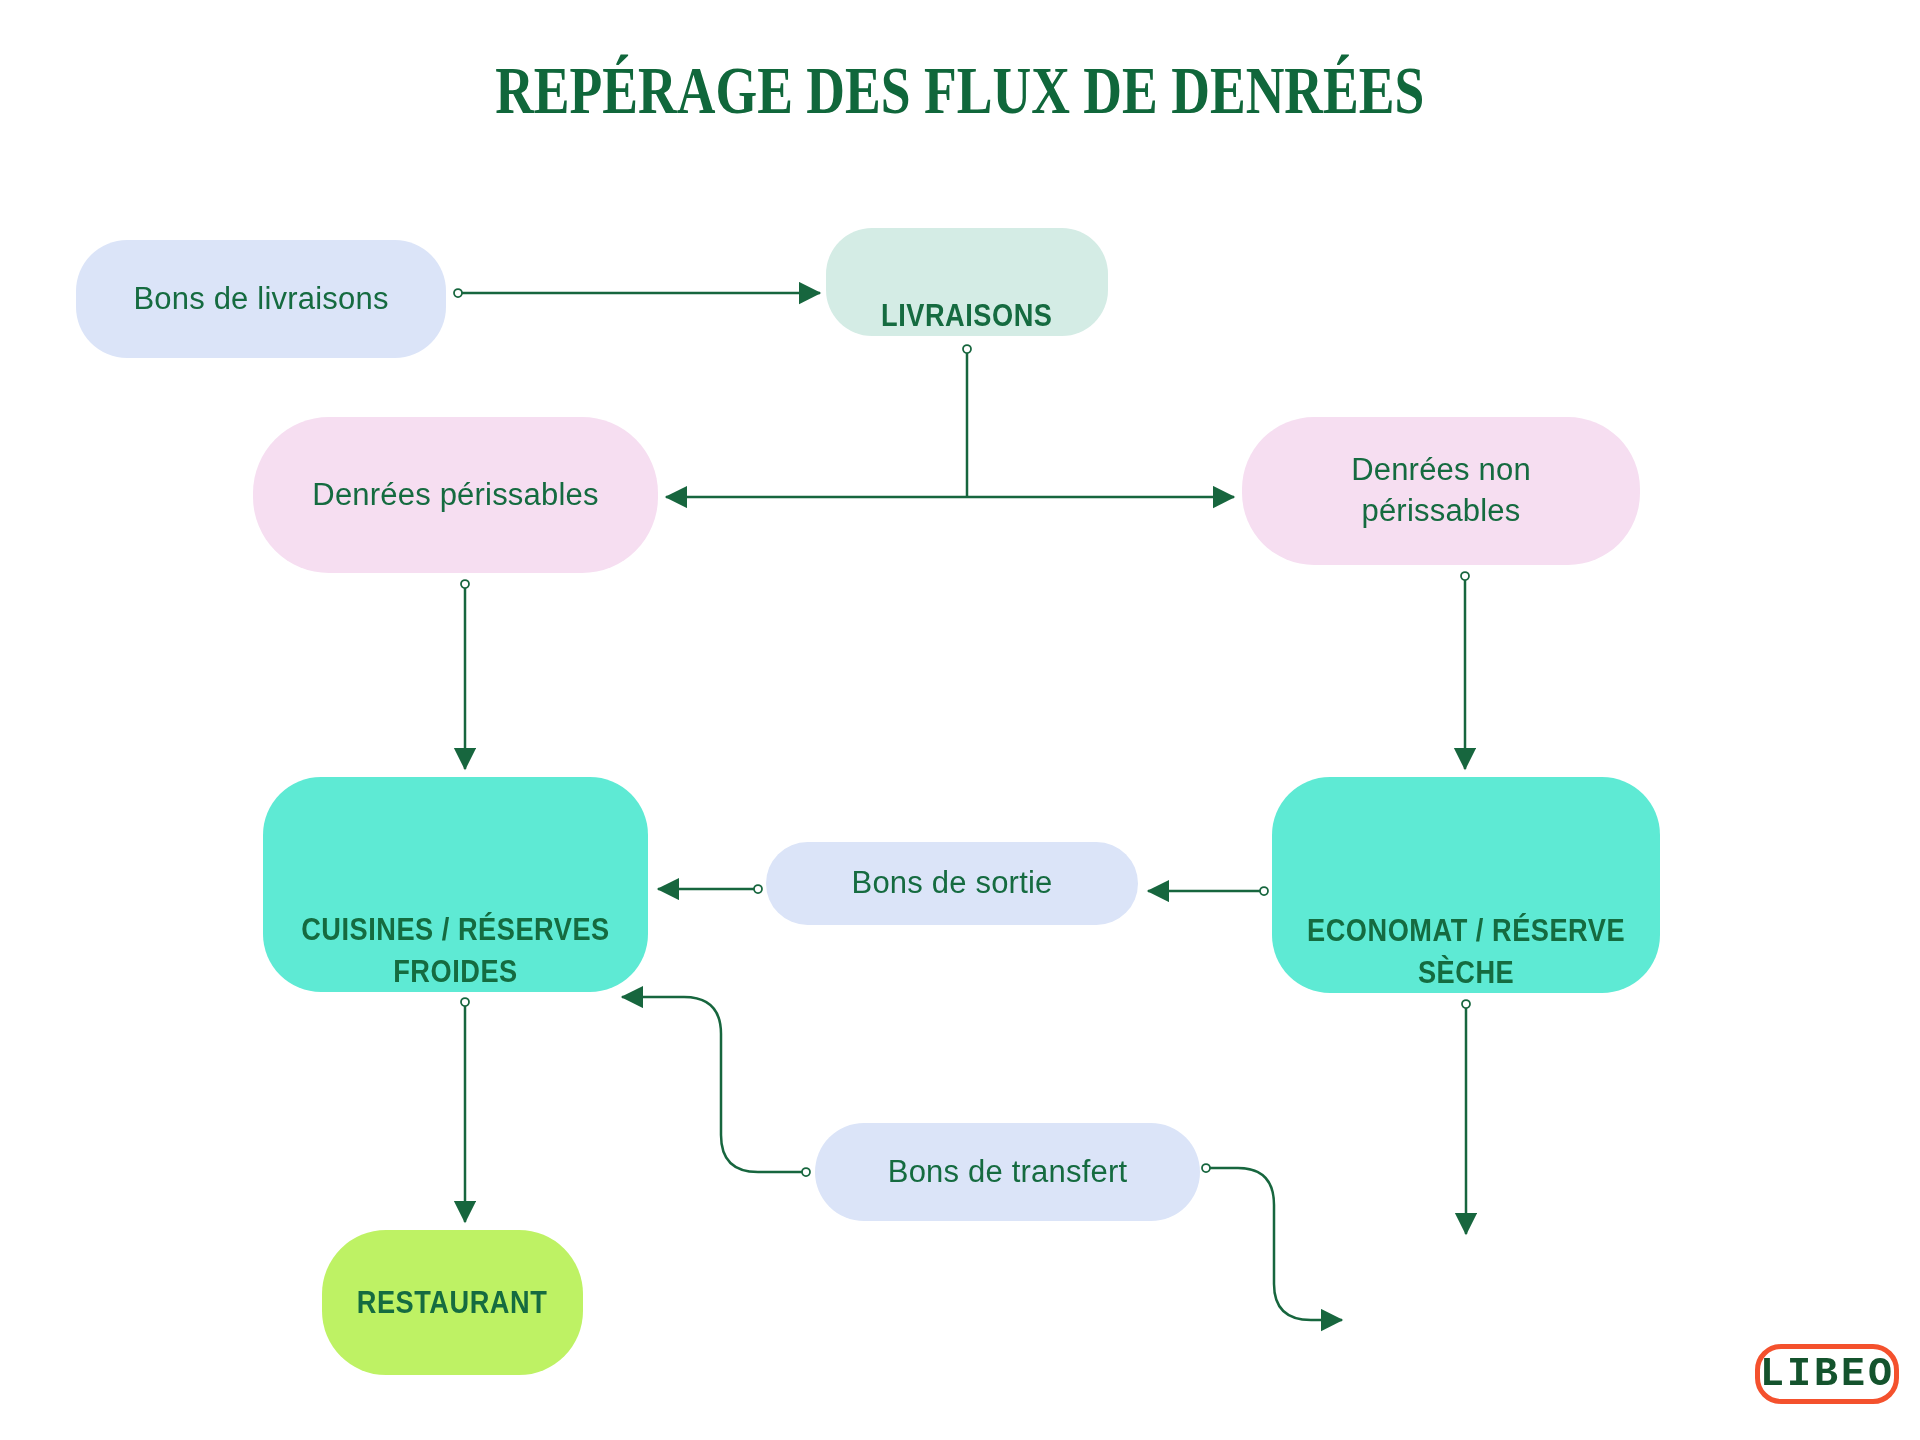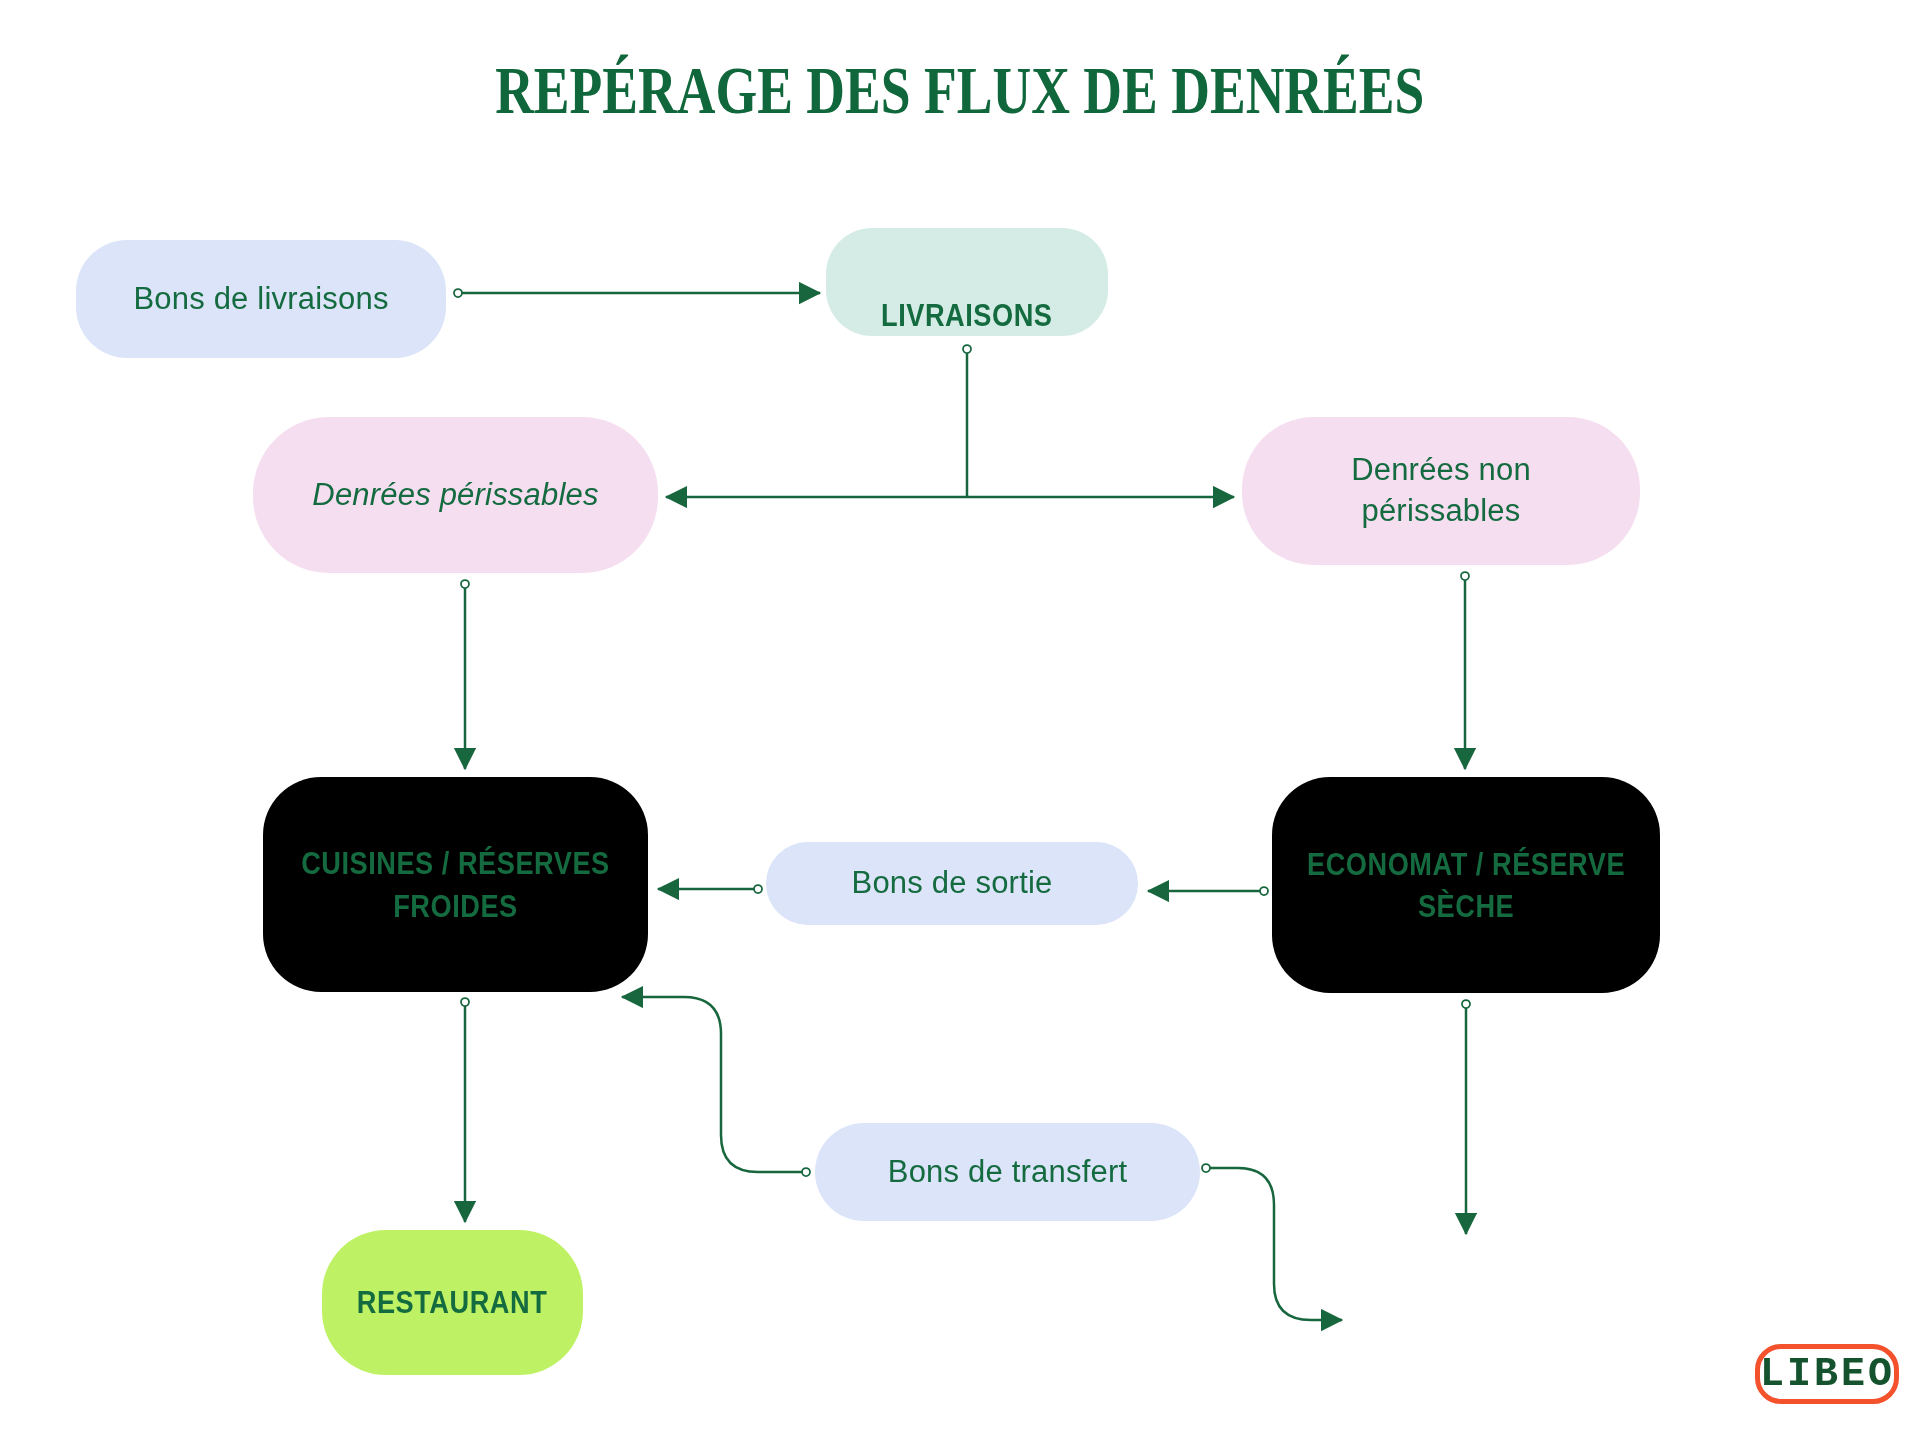--- a/index.html
+++ b/index.html
@@ -21,21 +21,21 @@
     display:flex;align-items:center;justify-content:center;
     text-align:center;color:#156B40;
   }
   .node .lbl{white-space:pre-line;}
   .sans{font-size:31px;font-weight:400;line-height:1.32;letter-spacing:0.2px;}
   .caps{font-size:32px;font-weight:700;line-height:1.32;letter-spacing:0.6px;
         display:inline-block;transform:scaleX(0.85);transform-origin:50% 50%;}
   .lavender{background:#DBE4F8;}
   .mint{background:#D4ECE5;}
   .pink{background:#F6DEF1;}
-  .green{background:#000000;}
+  .green{background:#5eead4;align-items:flex-end;}
   .peach{background:#bef264;}
 
   .logo{
     position:absolute;left:1755px;top:1344px;width:144px;height:60px;
     border:5px solid #F4512D;border-radius:26px;box-sizing:border-box;
     display:flex;align-items:center;justify-content:flex-start;
     color:#14532d;font-family:"Liberation Mono","DejaVu Sans Mono",monospace;
     font-weight:700;font-size:40px;letter-spacing:3px;
   }
 </style>
@@ -80,21 +80,21 @@
   </svg>
 
   <div class="node lavender" style="left:76px;top:240px;width:370px;height:118px;border-radius:51px;">
     <span class="lbl sans">Bons de livraisons</span>
   </div>
 
   <div class="node mint" style="left:826px;top:228px;width:282px;height:108px;border-radius:46px;align-items:flex-end;">
     <span class="lbl caps">LIVRAISONS</span>
   </div>
 
-  <div class="node pink" style="left:253px;top:417px;width:405px;height:156px;border-radius:76px;font-style:italic;">
+  <div class="node pink" style="left:253px;top:417px;width:405px;height:156px;border-radius:76px;">
     <span class="lbl sans">Denrées périssables</span>
   </div>
 
   <div class="node pink" style="left:1242px;top:417px;width:398px;height:148px;border-radius:72px;">
     <span class="lbl sans">Denrées non
 périssables</span>
   </div>
 
   <div class="node green" style="left:263px;top:777px;width:385px;height:215px;border-radius:58px;">
     <span class="lbl caps">CUISINES / RÉSERVES

